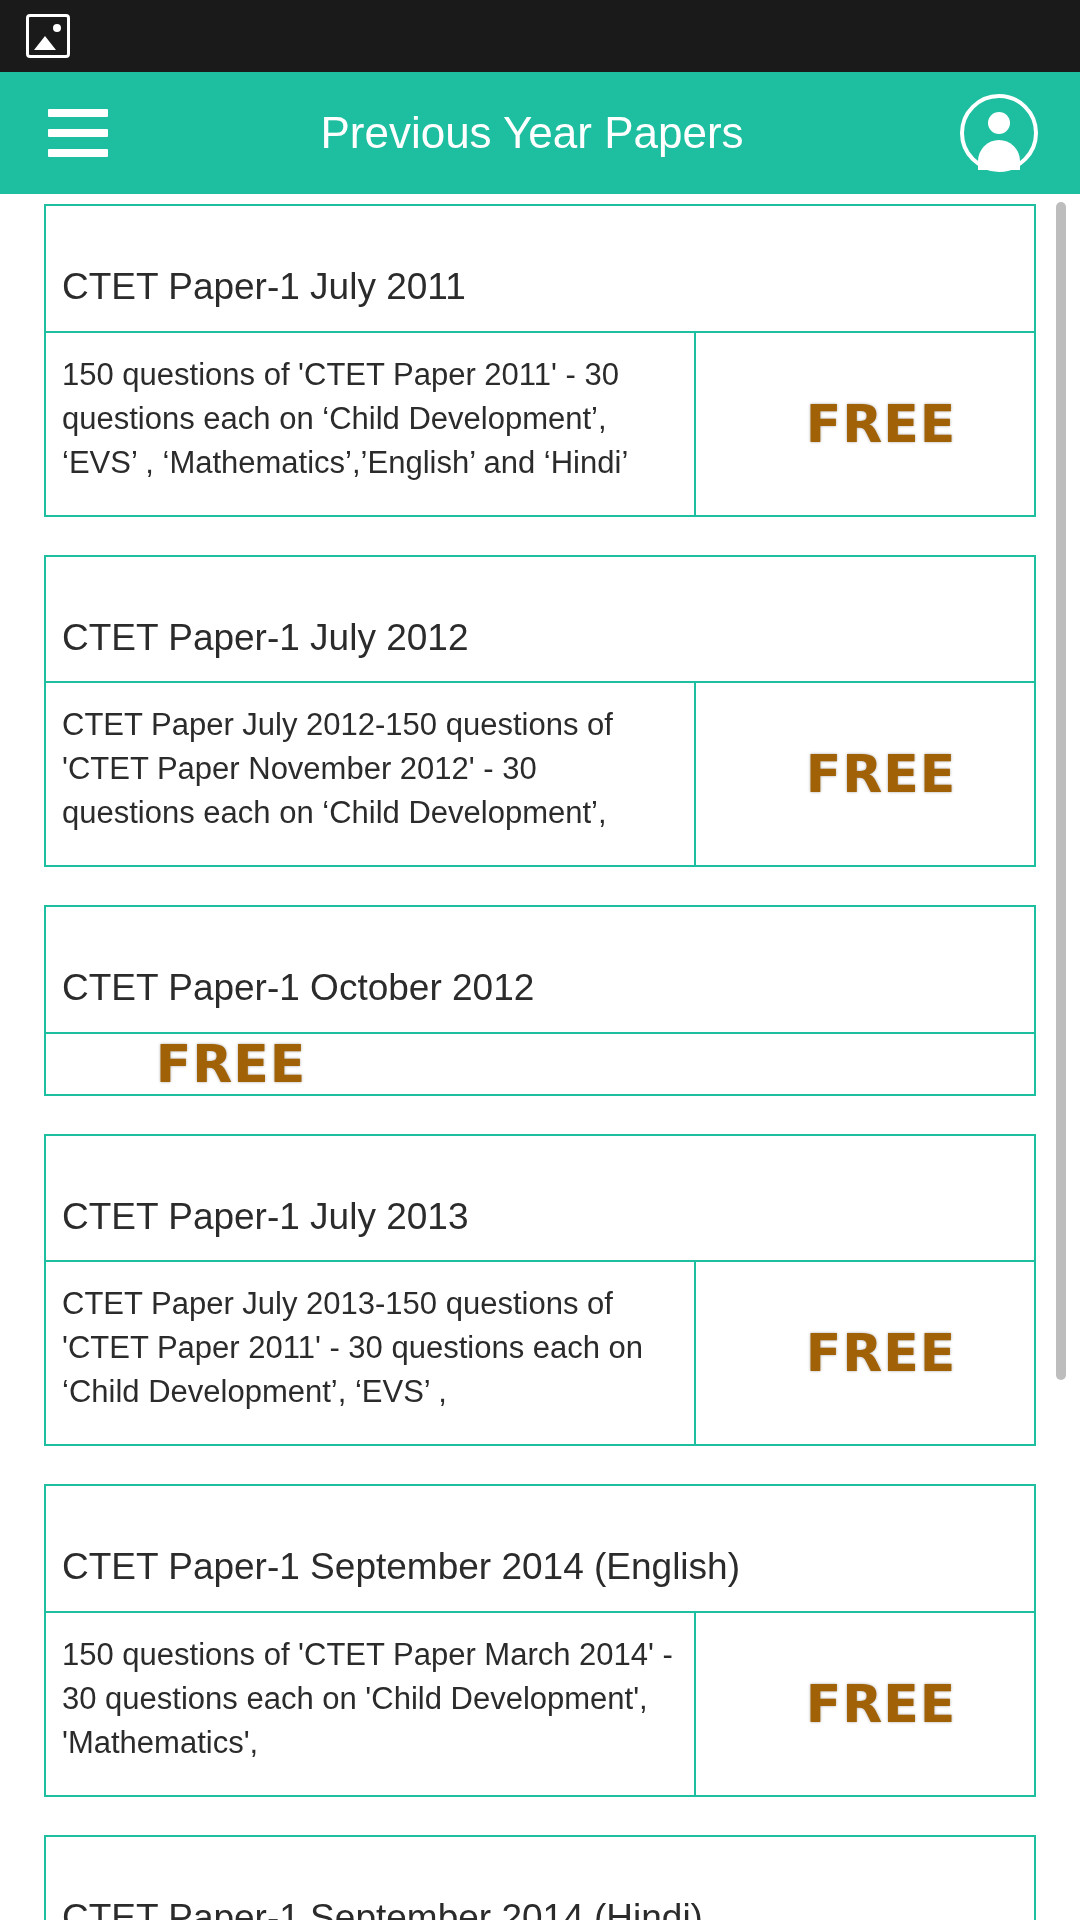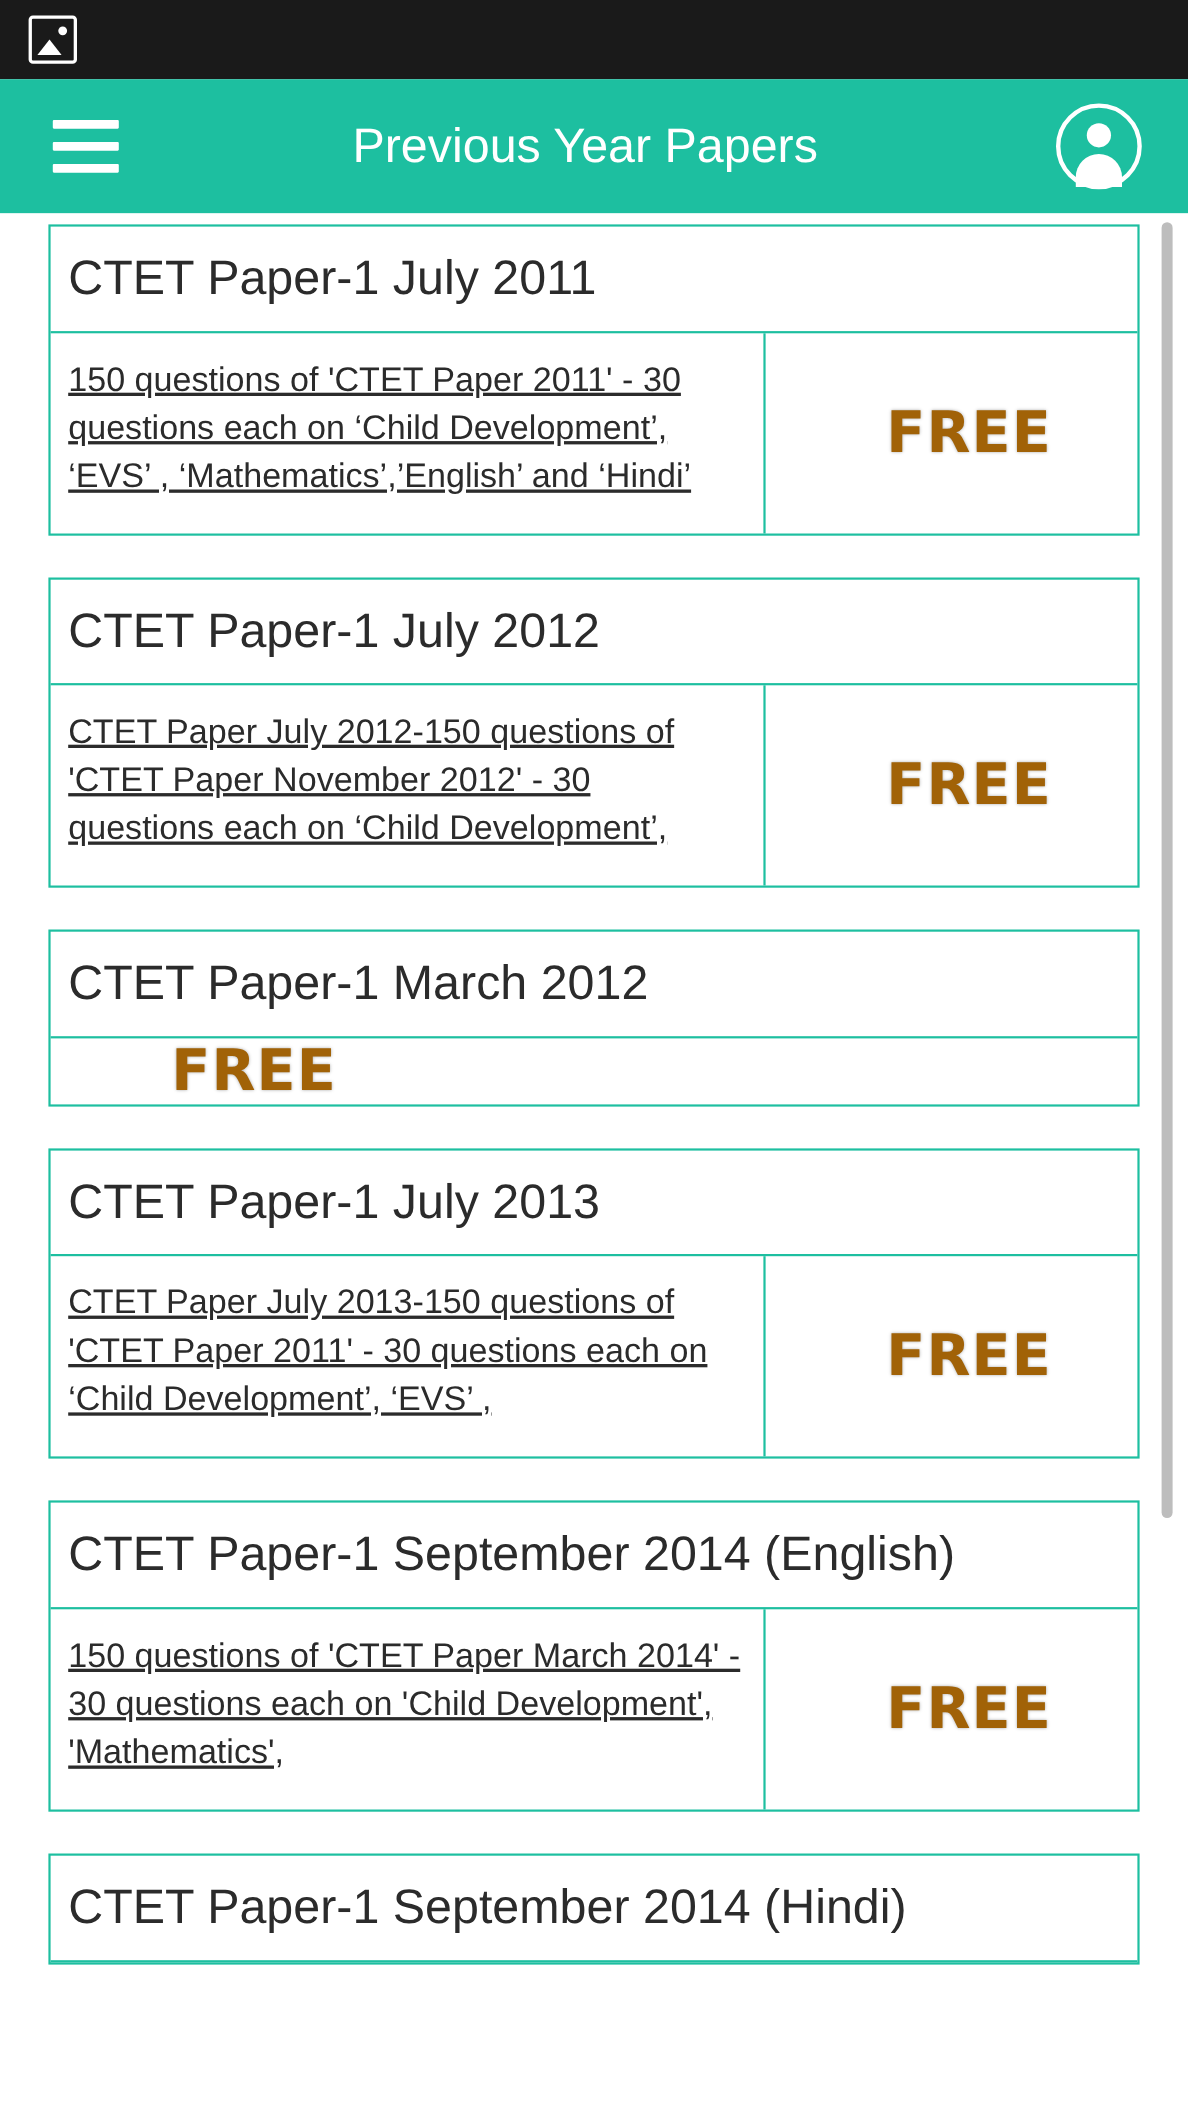--- a/index.html
+++ b/index.html
@@ -121,40 +121,40 @@
     background: #ffffff;
     padding-top: 10px;
   }
   .card {
     margin: 0 44px 38px 44px;
     border: 2px solid #1dbfa0;
     background: #ffffff;
   }
   .card-title {
     padding: 22px 16px 22px 16px;
-    font-size: 44px;
+    font-size: 37px;
     color: #2b2b2b;
     border-bottom: 2px solid #1dbfa0;
     line-height: 1.15;
     white-space: nowrap;
     overflow: hidden;
+    margin-top: 38px;
   }
   .card-body {
     display: flex;
     align-items: stretch;
   }
   .card-desc {
     flex: 1 1 auto;
     padding: 20px 16px 22px 16px;
     font-size: 31px;
     line-height: 1.42;
     color: #2b2b2b;
     border-right: 2px solid #1dbfa0;
     min-height: 182px;
-    text-decoration: underline;
   }
   .card-tag {
     flex: 0 0 306px;
     display: flex;
     align-items: center;
     justify-content: center;
     font-size: 52px;
     font-weight: bold;
     letter-spacing: 1px;
     color: #a16207;
@@ -208,21 +208,21 @@
 
   <div class="card">
     <div class="card-title">CTET Paper-1 July 2012</div>
     <div class="card-body">
       <div class="card-desc">CTET Paper July 2012-150 questions of 'CTET Paper November 2012' - 30 questions each on ‘Child Development’,</div>
       <div class="card-tag">FREE</div>
     </div>
   </div>
 
   <div class="card">
-    <div class="card-title">CTET Paper-1 March 2012</div>
+    <div class="card-title">CTET Paper-1 October 2012</div>
     <div class="card-body">
       <div class="card-tag">FREE</div>
     </div>
   </div>
 
   <div class="card">
     <div class="card-title">CTET Paper-1 July 2013</div>
     <div class="card-body">
       <div class="card-desc">CTET Paper July 2013-150 questions of 'CTET Paper 2011' - 30 questions each on ‘Child Development’, ‘EVS’ ,</div>
       <div class="card-tag">FREE</div>

